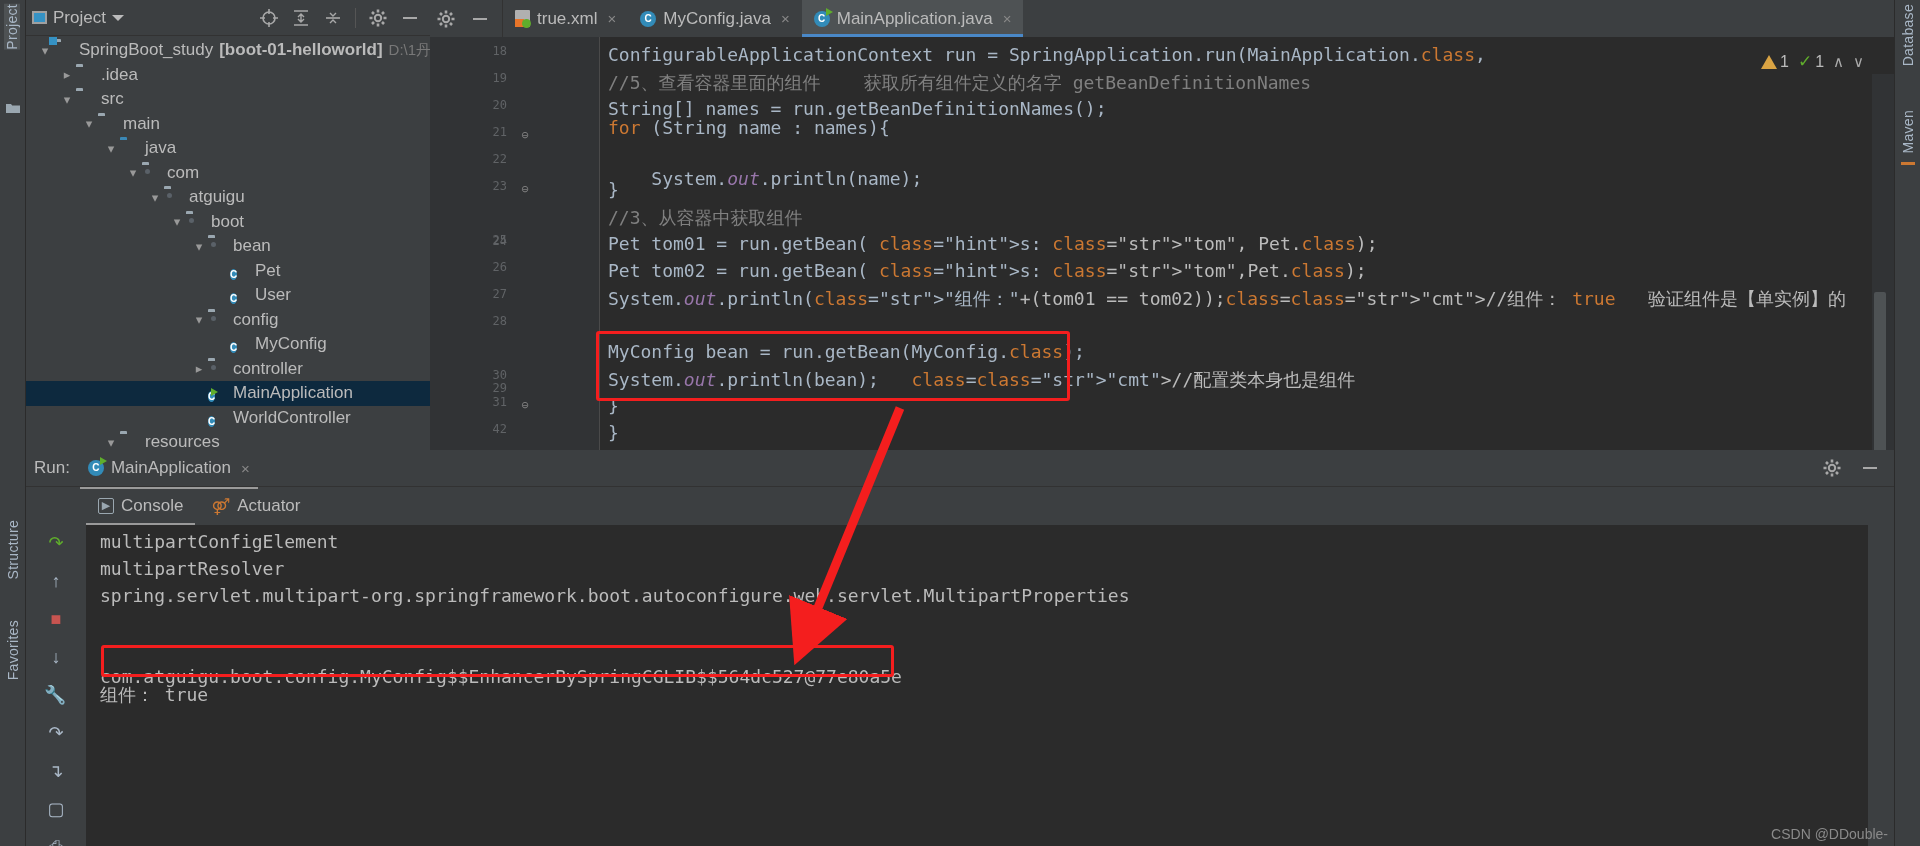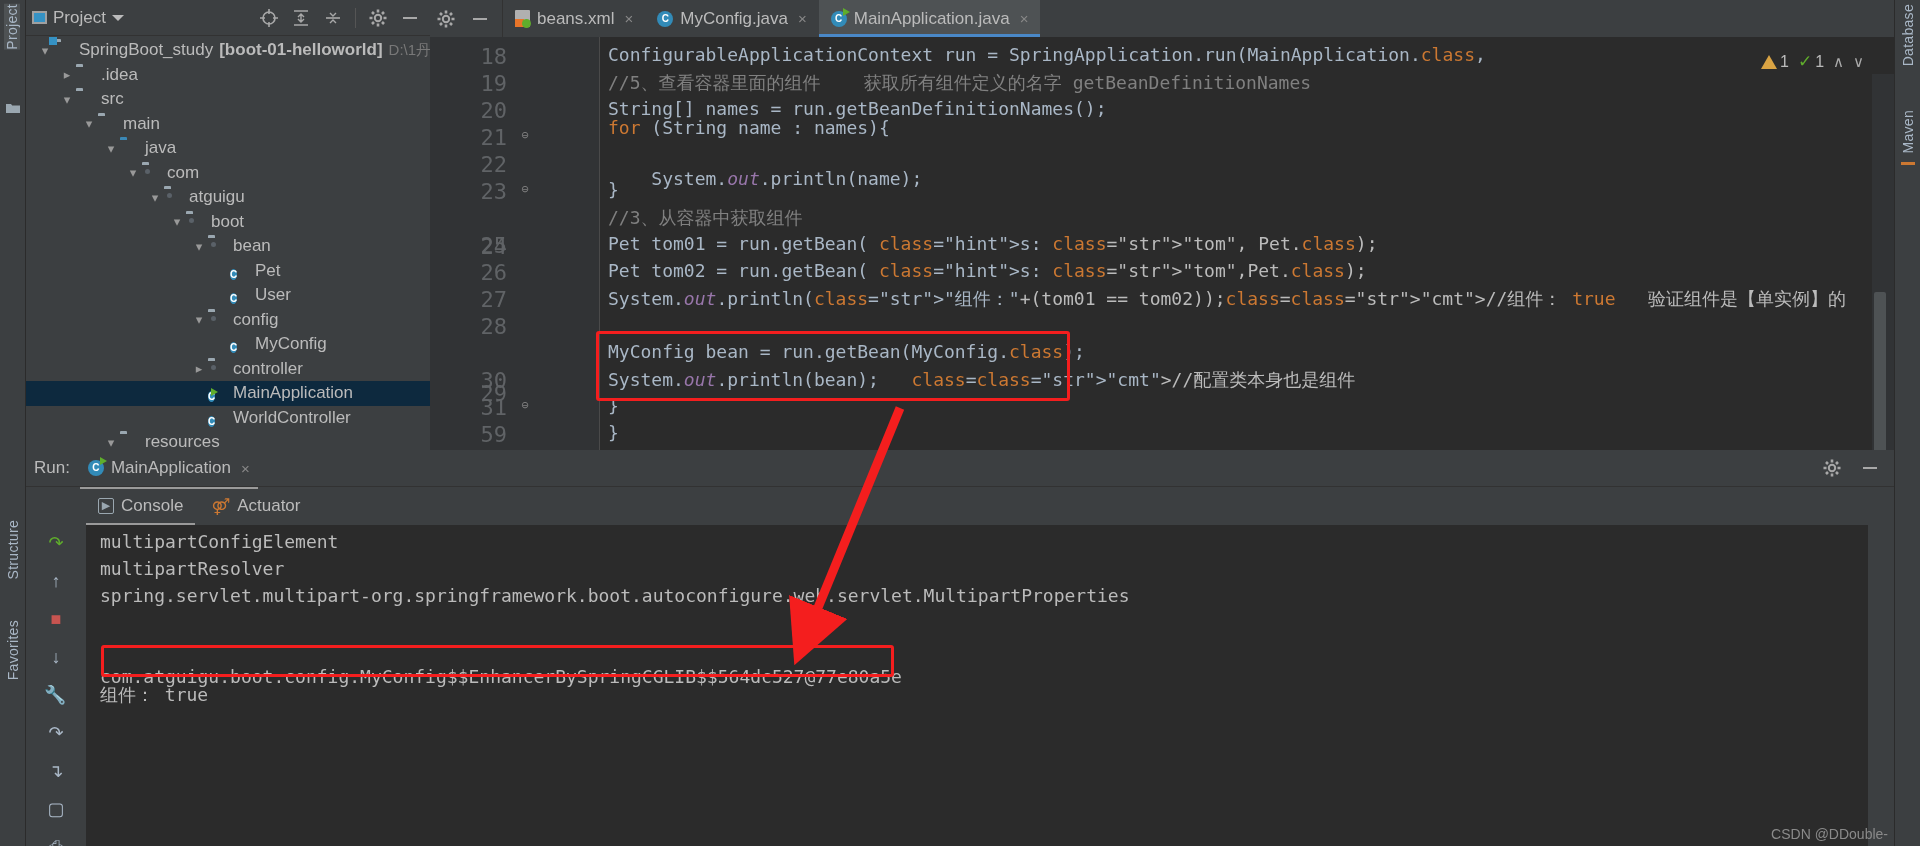--- a/index.html
+++ b/index.html
@@ -124,21 +124,21 @@
 
   #code {
     position:relative; height:413px; background:#2b2b2b; overflow:hidden;
     font-family:"DejaVu Sans Mono","Liberation Mono",monospace; font-size:18px;
   }
   #gutter {
     position:absolute; left:0; top:0; width:170px; height:100%;
     background:#313335; border-right:1px solid #4a4a4a;
   }
   .lnum {
-    position:absolute; right:92px; color:#606366; font-size:22px;
+    position:absolute; right:92px; color:#606366; font-size:12px;
     font-family:"DejaVu Sans Mono","Liberation Mono",monospace;
   }
   .fold {
     position:absolute; left:88px; width:14px; height:14px; color:#808080; font-size:12px;
     text-align:center;
   }
   #code-lines { position:absolute; left:170px; top:0; right:0; }
   .cl { position:absolute; white-space:pre; left:8px; }
   .kw   { color:#cc7832; }
   .cmt  { color:#808080; }
@@ -409,21 +409,21 @@
       </span>
       <span class="tb-icon">
         <svg width="20" height="20" viewBox="0 0 20 20">
             <path d="M3 10h14" stroke="#bbb" stroke-width="2"></path>
           </svg>
       </span>
     </span>
     <div id="tabs-holder" style="display:flex;align-items:stretch;">
         <div class="tab">
           <span class="xml-icon"></span>
-          <span>beans.xml</span>
+          <span>true.xml</span>
           <span class="tab-close">×</span>
         </div>
         <div class="tab">
           <span class="cls-icon">C</span>
           <span>MyConfig.java</span>
           <span class="tab-close">×</span>
         </div>
         <div class="tab active">
           <span class="cls-icon run">C</span>
           <span>MainApplication.java</span>
@@ -441,21 +441,21 @@
         <div class="lnum" style="top: 115px;">22</div>
         <div class="lnum" style="top: 142px;">23</div>
         <div class="lnum" style="top: 169px; margin-top: 28px;">24</div>
         <div class="lnum" style="top: 196px;">25</div>
         <div class="lnum" style="top: 223px;">26</div>
         <div class="lnum" style="top: 250px;">27</div>
         <div class="lnum" style="top: 277px;">28</div>
         <div class="lnum" style="top: 304px; margin-top: 40px;">29</div>
         <div class="lnum" style="top: 331px;">30</div>
         <div class="lnum" style="top: 358px;">31</div>
-        <div class="lnum" style="top: 385px;">59</div>
+        <div class="lnum" style="top: 385px;">42</div>
         <div class="fold" style="top: 91px;">⊖</div>
         <div class="fold" style="top: 145px;">⊖</div>
         <div class="fold" style="top: 361px;">⊖</div>
       </div>
     <div id="code-lines">
         <div class="cl" style="top: 7px;"><span class="txt">ConfigurableApplicationContext run = SpringApplication.run(MainApplication.<span class="kw">class</span>,</span></div>
         <div class="cl" style="top: 34px;"><span class="cmt">//5、查看容器里面的组件    获取所有组件定义的名字 getBeanDefinitionNames</span></div>
         <div class="cl" style="top: 61px;"><span class="txt">String[] names = run.getBeanDefinitionNames();</span></div>
         <div class="cl" style="top: 80px;"><span class="txt"><span class="kw">for</span> (String name : names){</span></div>
         <div class="cl" style="top: 115px; margin-top: 16px;"><span class="txt">    System.<span class="fld">out</span>.println(name);</span></div>

